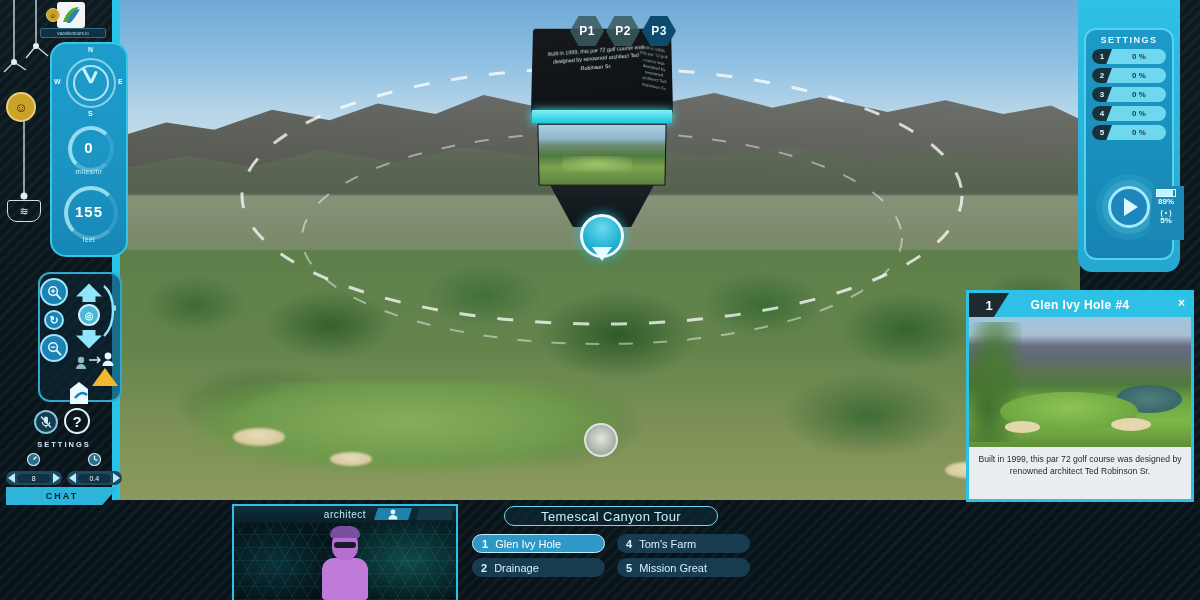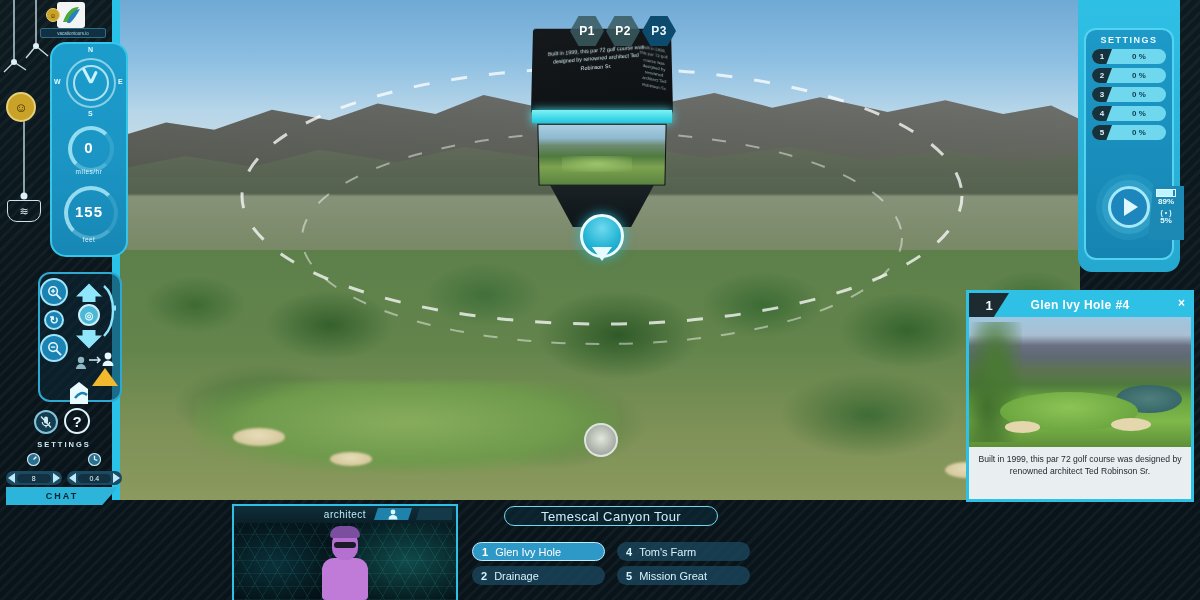--- a/index.html
+++ b/index.html
@@ -448,21 +448,21 @@
   .fig-cap{
     position:absolute; left:-2px; top:-4px; width:30px;height:12px;
     border-radius:12px 12px 3px 3px;
   }
   .fig-torso{ width:46px;height:42px; margin:-2px auto 0; border-radius:12px 12px 4px 4px;}
 
   .tour{
     position:absolute; left:466px; top:2px; width:290px; height:98px;
   }
   .tour-title{
-    width:214px; margin:4px auto 8px; height:20px;
+    width:214px; margin:4px auto 0; height:20px;
     border:1.5px solid #6fd8ef; border-radius:11px;
     background:rgba(12,46,60,.55);
     color:#cdeefb; font-size:13px; letter-spacing:.4px;
     display:flex;align-items:center;justify-content:center;
   }
   .tour-grid{
     display:grid; grid-template-columns:1fr 1fr; gap:5px 12px;
     padding:8px 6px 0 6px;
   }
   .tour-item{

